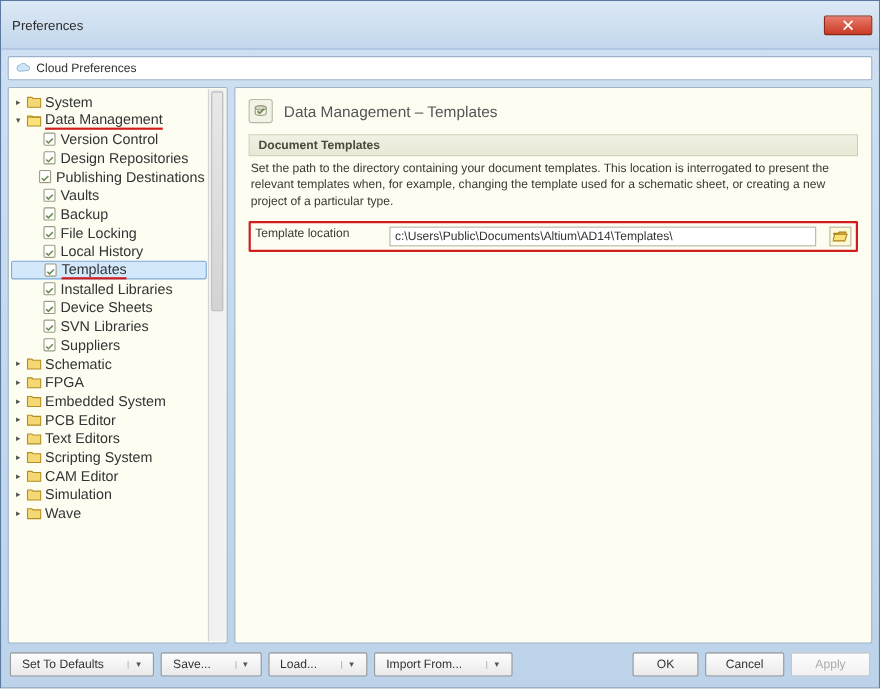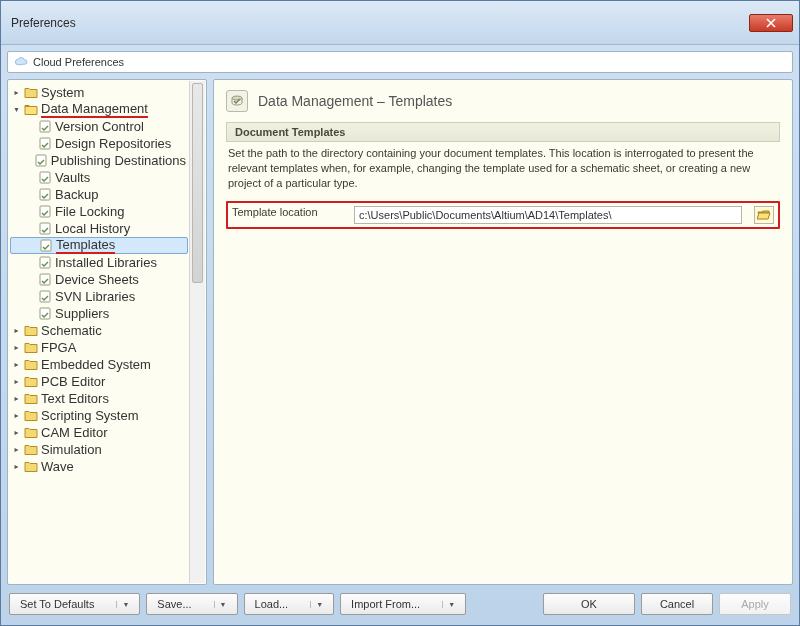--- a/index.html
+++ b/index.html
@@ -442,21 +442,21 @@
         </div>
       <div class="btn">
           <span>Load...</span>
           <span class="drop">▼</span>
         </div>
       <div class="btn">
           <span>Import From...</span>
           <span class="drop">▼</span>
         </div>
       <div class="spacer"></div>
-      <div class="btn" style="width:92px;justify-content:center">
+      <div class="btn" style="width:60px;justify-content:center">
           <span>OK</span>
         </div>
       <div class="btn" style="width:72px;justify-content:center">
           <span>Cancel</span>
         </div>
       <div class="btn disabled" style="width:72px;justify-content:center">
           <span>Apply</span>
         </div>
     </div>
   </div>

